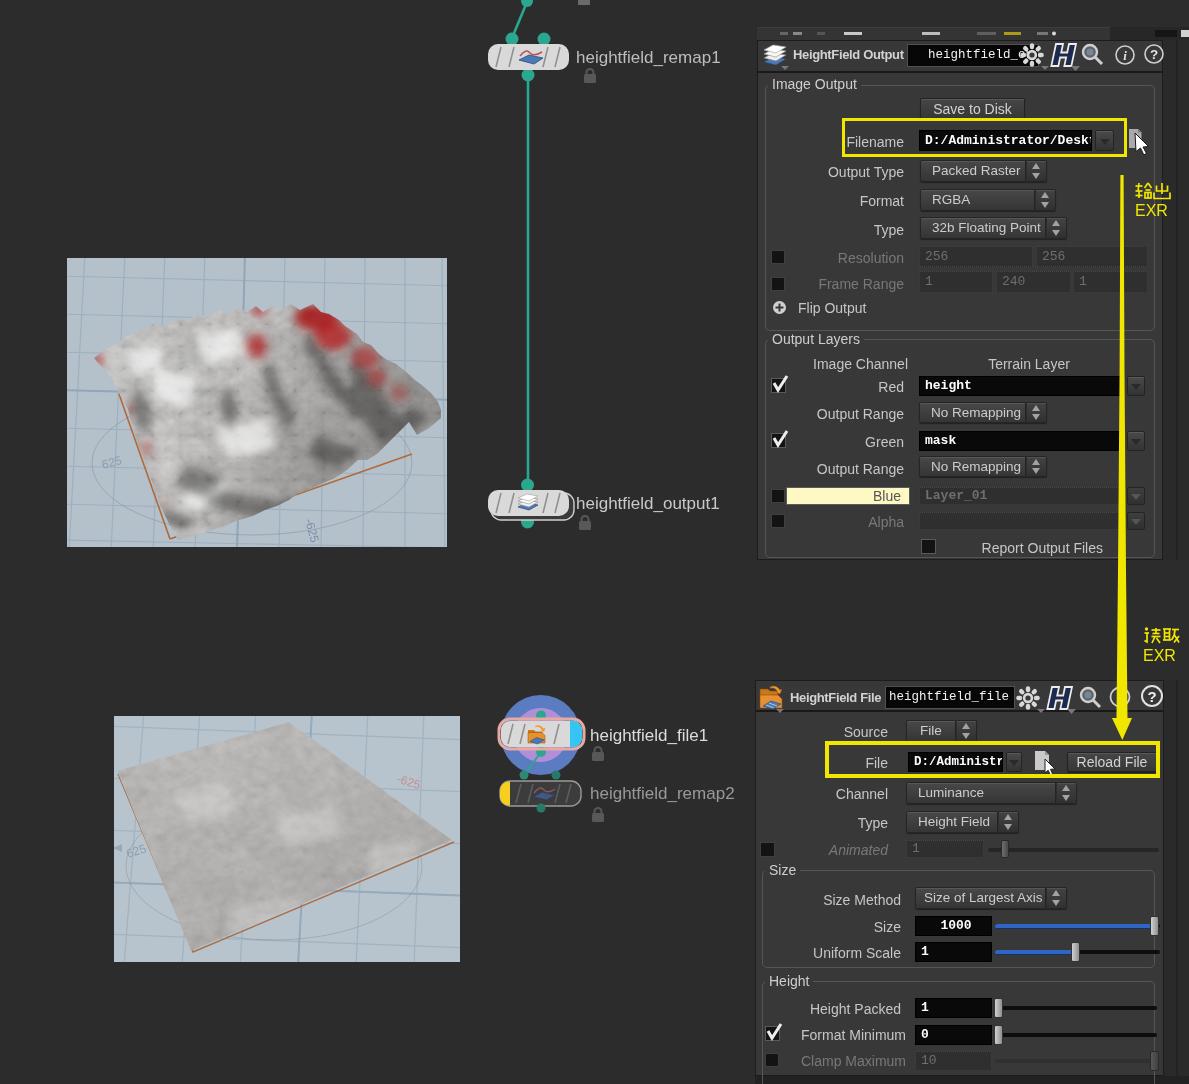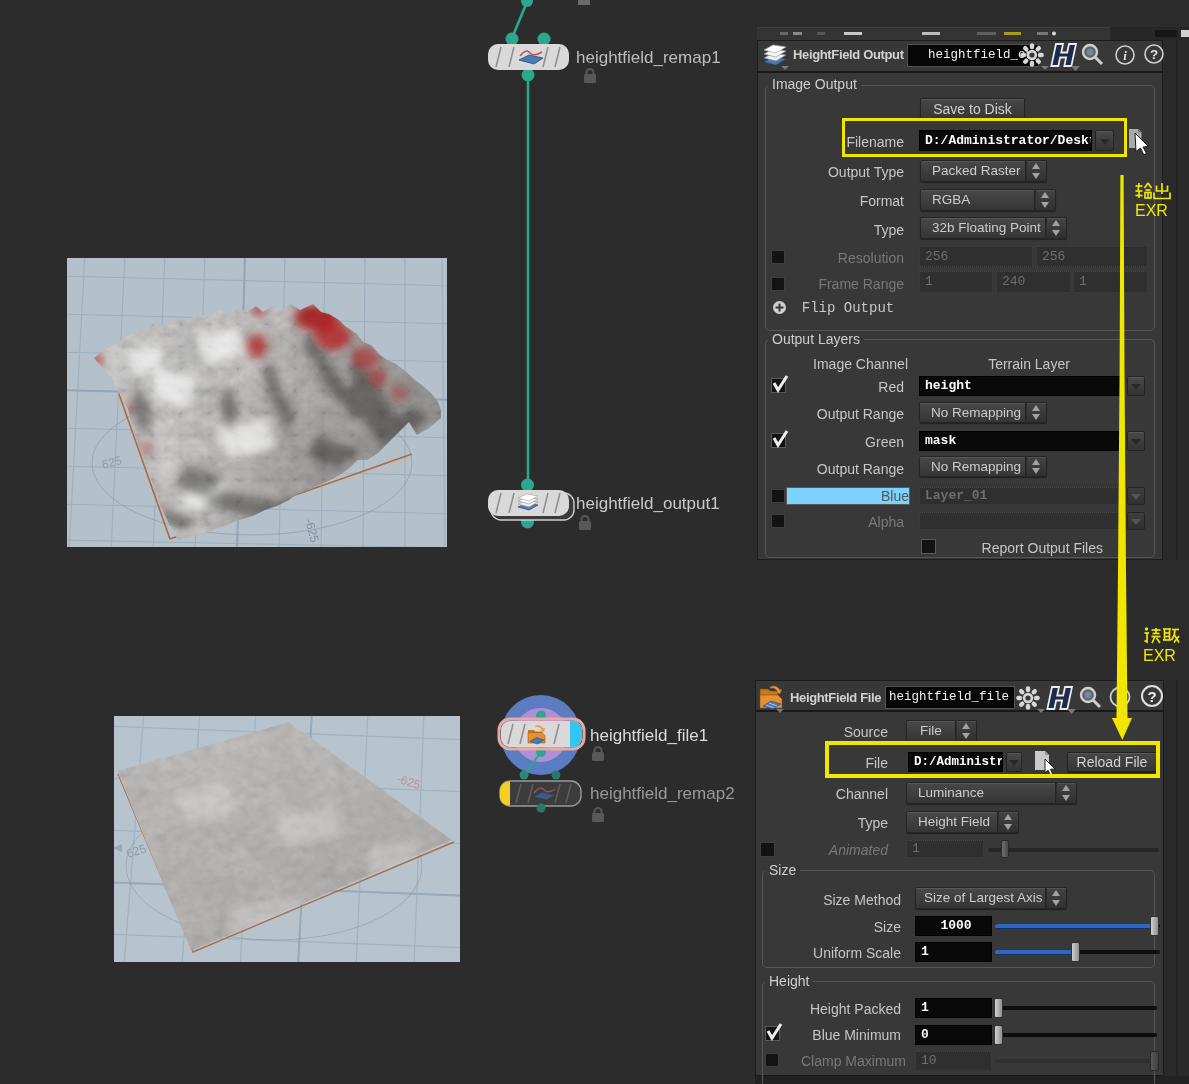--- a/index.html
+++ b/index.html
@@ -402,21 +402,21 @@
 <div class="cb cbd" style="left:771px;top:277px;"></div>
 <div class="lbl dlbl" style="left:804px;top:276px;width:100px;">Frame Range</div>
 <div class="dfld" style="left:919px;top:271px;width:74px;height:22px;line-height:20px;">1</div>
 <div class="dfld" style="left:996px;top:271px;width:75px;height:22px;line-height:20px;">240</div>
 <div class="dfld" style="left:1073px;top:271px;width:75px;height:22px;line-height:20px;">1</div>
 <svg class="abs" style="left:772px;top:300px;" width="15" height="15" viewBox="0 0 15 15">
       <circle cx="7.5" cy="7.5" r="6.5" fill="#d0d0d0"></circle>
       <line x1="7.5" y1="3.5" x2="7.5" y2="11.5" stroke="#383838" stroke-width="2"></line>
       <line x1="3.5" y1="7.5" x2="11.5" y2="7.5" stroke="#383838" stroke-width="2"></line>
     </svg>
-<div class="lbl" style="left:798px;top:300px;width:100px;text-align:center;font-family:Liberation Mono, monospace;">Flip Output</div>
+<div class="lbl" style="left:798px;top:300px;width:100px;text-align:left;">Flip Output</div>
 
 <div class="grp" style="left:765px;top:339px;width:390px;height:219px;"></div>
 <div class="glab" style="left:768px;top:331px;">Output Layers</div>
 <div class="lbl" style="left:804px;top:356px;width:104px;">Image Channel</div>
 <div class="lbl" style="left:969px;top:356px;width:120px;text-align:center;">Terrain Layer</div>
 <div class="cb" style="left:771px;top:378px;width:15px;height:15px;"></div>
 <svg class="abs" style="left:771px;top:374px;" width="20" height="20" viewBox="0 0 20 20">
       <path d="M3 9 L7 16 L16 2" fill="none" stroke="#ededed" stroke-width="3"></path>
     </svg>
 <div class="lbl" style="left:804px;top:379px;width:100px;">Red</div>
@@ -435,21 +435,21 @@
 <div class="lbl" style="left:804px;top:434px;width:100px;">Green</div>
 <div class="fld" style="left:919px;top:431px;width:202px;height:20px;line-height:18px;">mask</div>
 <div class="arrbtn" style="left:1127px;top:431px;width:18px;height:20px;"></div>
 <div class="lbl" style="left:804px;top:461px;width:100px;">Output Range</div>
 <div class="dd" style="left:919px;top:456px;width:107px;height:21px;line-height:19px;">No Remapping</div>
 <div class="spin" style="left:1026px;top:456px;width:21px;height:21px;">
       <div class="tri-u" style="left:5px;top:2px;"></div>
       <div class="tri-d" style="left:5px;top:11px;"></div>
     </div>
 <div class="cb cbd" style="left:771px;top:489px;"></div>
-<div class="abs" style="left:786px;top:487px;width:124px;height:18px;background:#7dd3fc;border:1px solid #5a5a5a;box-sizing:border-box;color:#565656;font:14px 'Liberation Sans';text-align:right;padding-right:0;line-height:16px;">Blue</div>
+<div class="abs" style="left:786px;top:487px;width:124px;height:18px;background:#fef9c3;border:1px solid #5a5a5a;box-sizing:border-box;color:#565656;font:14px 'Liberation Sans';text-align:right;padding-right:8px;line-height:16px;">Blue</div>
 <div class="dfld" style="left:919px;top:487px;width:202px;height:18px;line-height:16px;font-weight:bold;">Layer_01</div>
 <div class="arrbtn darr" style="left:1127px;top:487px;width:18px;height:18px;background:linear-gradient(#3e3e3e,#303030);box-shadow:none;"></div>
 <div class="cb cbd" style="left:771px;top:514px;"></div>
 <div class="lbl dlbl" style="left:804px;top:514px;width:100px;">Alpha</div>
 <div class="dfld" style="left:919px;top:512px;width:202px;height:18px;line-height:16px;"></div>
 <div class="arrbtn darr" style="left:1127px;top:512px;width:18px;height:18px;background:linear-gradient(#3e3e3e,#303030);box-shadow:none;"></div>
 <div class="cb" style="left:921px;top:539px;width:15px;height:15px;"></div>
 <div class="lbl" style="left:943px;top:540px;width:160px;text-align:right;">Report Output Files</div>
 
 <div class="panel" style="left:755px;top:680px;width:409px;height:396px;border:1px solid #1c1c1c;box-sizing:border-box;"></div>
@@ -560,21 +560,21 @@
 <div class="grp" style="left:762px;top:981px;width:393px;height:103px;border-bottom:none;border-radius:5px 5px 0 0;"></div>
 <div class="glab" style="left:765px;top:973px;">Height</div>
 <div class="lbl" style="left:801px;top:1001px;width:100px;">Height Packed</div>
 <div class="fld" style="left:915px;top:998px;width:77px;height:20px;line-height:18px;">1</div>
 <div class="slt" style="left:998px;top:1006px;width:159px;"></div>
 <div class="slh" style="left:994px;top:998px;"></div>
 <div class="cb" style="left:765px;top:1026px;width:15px;height:15px;"></div>
 <svg class="abs" style="left:765px;top:1022px;" width="20" height="20" viewBox="0 0 20 20">
       <path d="M3 9 L7 16 L16 2" fill="none" stroke="#ededed" stroke-width="3"></path>
     </svg>
-<div class="lbl" style="left:801px;top:1027px;width:100px;">Blue Minimum</div>
+<div class="lbl" style="left:801px;top:1027px;width:100px;">Format Minimum</div>
 <div class="fld" style="left:915px;top:1025px;width:77px;height:20px;line-height:18px;">0</div>
 <div class="slt" style="left:998px;top:1033px;width:159px;"></div>
 <div class="slh" style="left:994px;top:1025px;"></div>
 <div class="cb cbd" style="left:765px;top:1053px;"></div>
 <div class="lbl dlbl" style="left:801px;top:1053px;width:100px;">Clamp Maximum</div>
 <div class="dfld" style="left:915px;top:1051px;width:77px;height:20px;line-height:18px;">10</div>
 <div class="slt" style="left:995px;top:1059px;width:162px;background:#303030;"></div>
 <div class="slh" style="left:1150px;top:1051px;background:linear-gradient(90deg,#585858,#404040);border-color:#2a2a2a;"></div>
 
 <div class="ybox" style="left:842px;top:118px;width:285px;height:39px;"></div>

